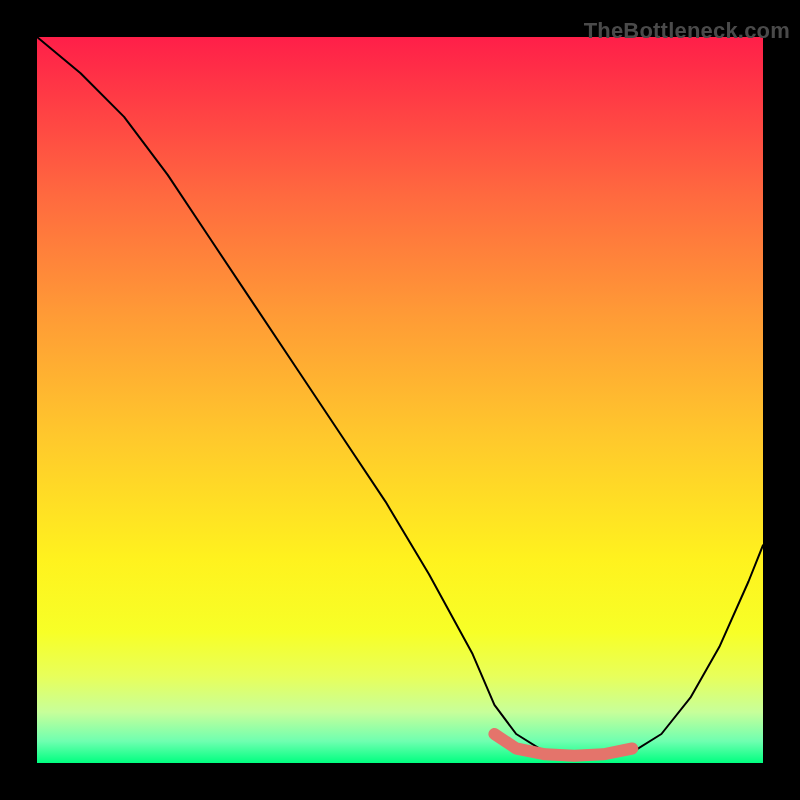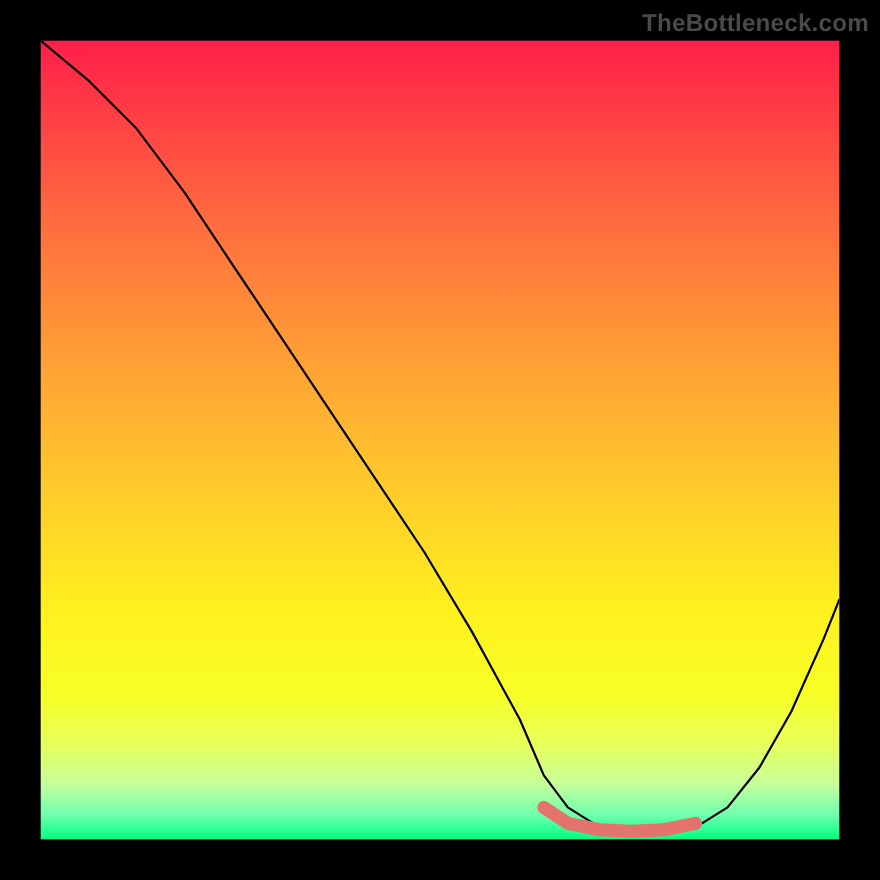--- a/index.html
+++ b/index.html
@@ -40,21 +40,21 @@
   }
   .curve-svg {
     position: absolute;
     left: 0;
     top: 0;
     width: 726px;
     height: 726px;
   }
   .watermark {
     position: absolute;
-    top: 8px;
+    top: 18px;
     right: 10px;
     color: #4a4a4a;
     font-size: 22px;
     font-weight: 600;
     letter-spacing: 0.2px;
     user-select: none;
   }
 </style>
 </head>
 <body>

